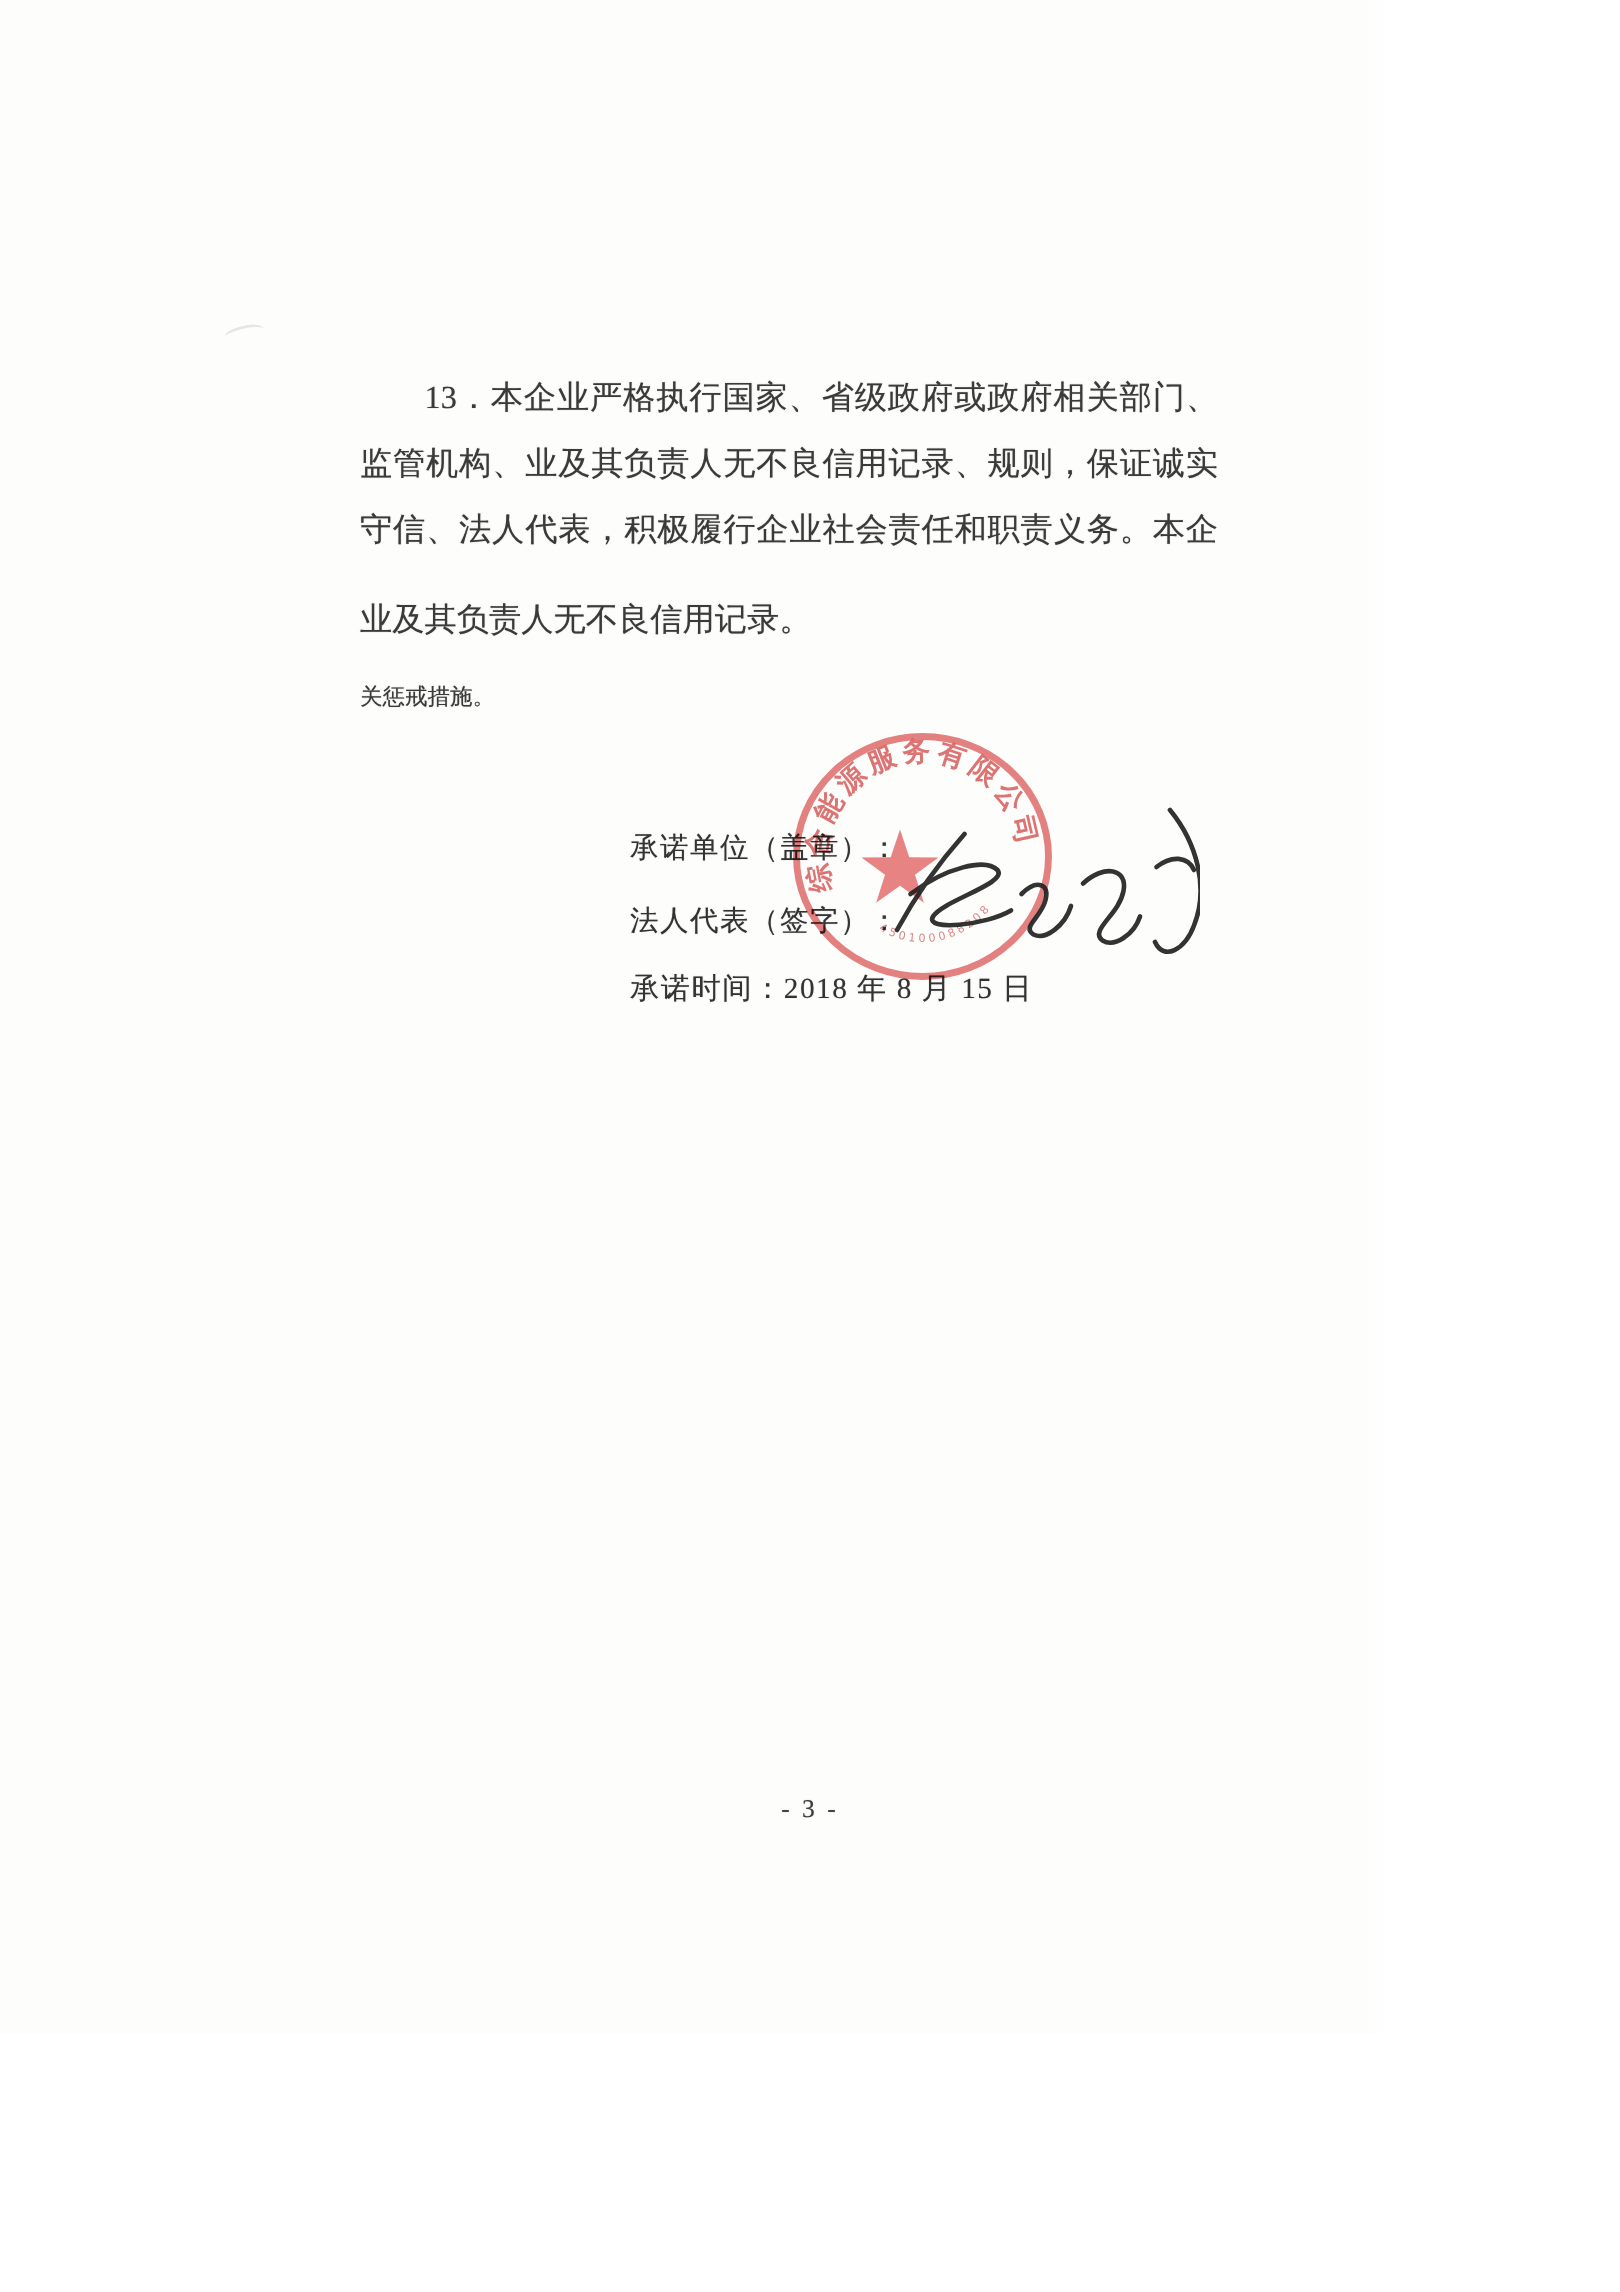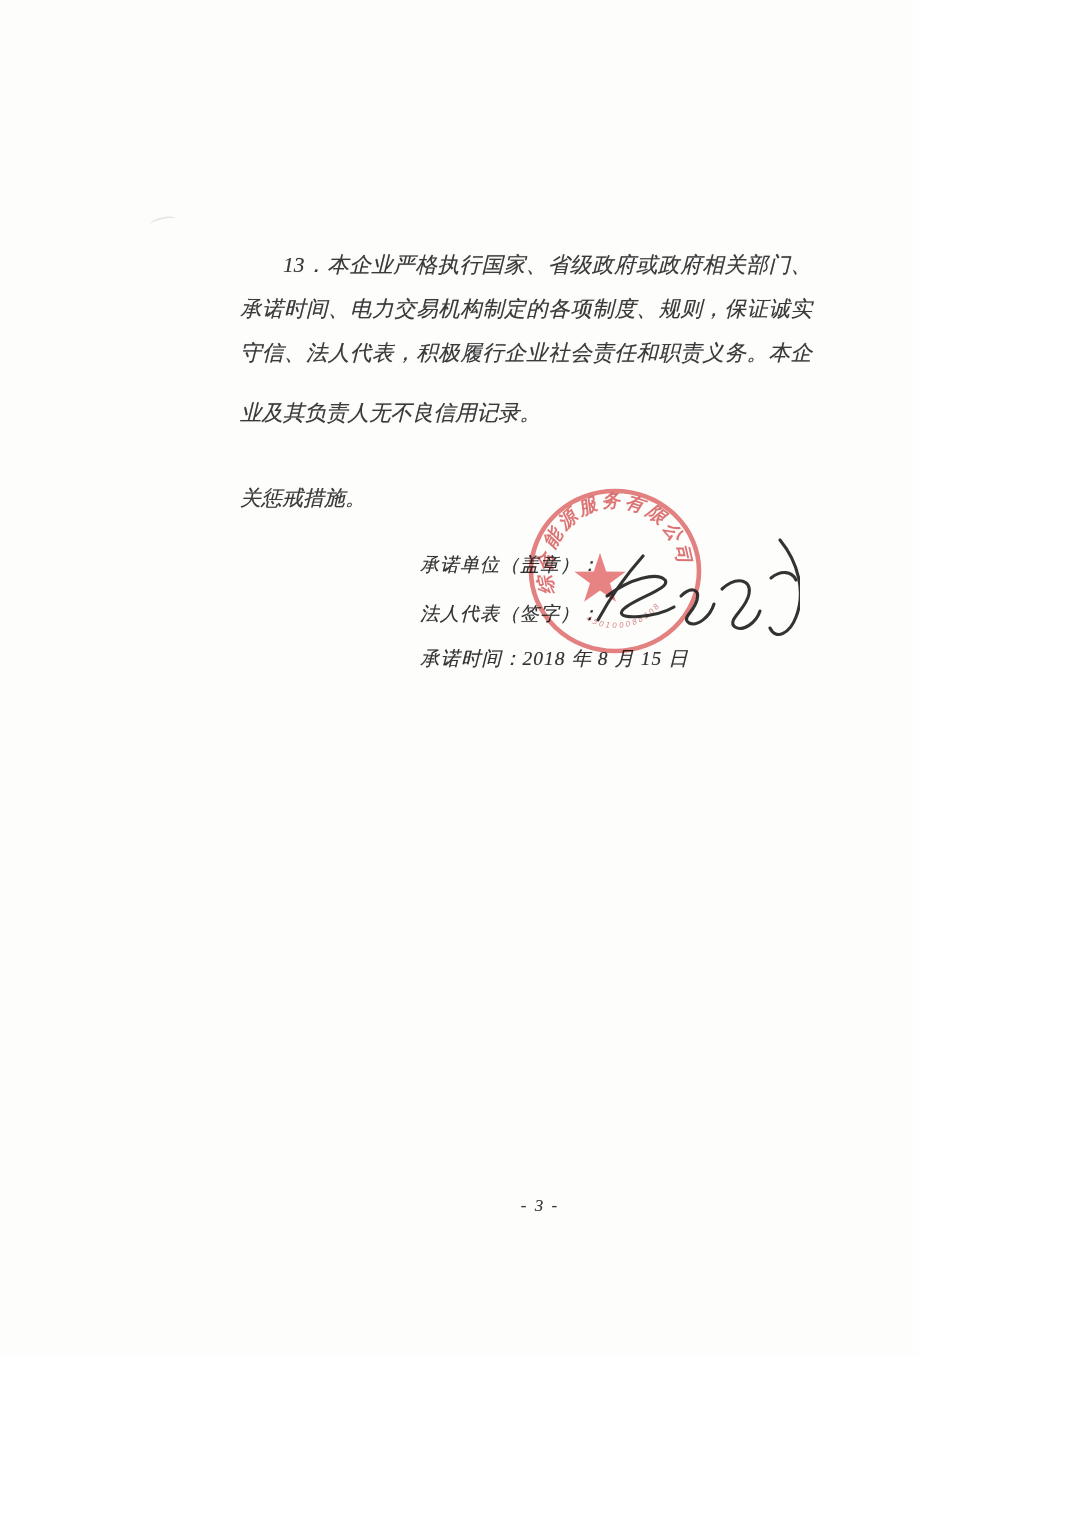--- a/index.html
+++ b/index.html
@@ -3,21 +3,20 @@
 <meta charset="utf-8">
 <style>
   html,body{margin:0;padding:0;background:#ffffff;}
   .page{
     position:relative;
     width:1080px;height:1356px;
     background:linear-gradient(90deg,#fdfdfc 0%, #fdfdfc 84%, #ffffff 86%, #ffffff 100%);
     overflow:hidden;
     font-family:"Liberation Serif","DejaVu Serif",serif;
     color:#3d3d3d;
-    font-style:italic;
   }
   
   .bline{
     position:absolute;
     left:240px;width:572px;
     box-sizing:border-box;
     color:#3a3a3a;
     text-shadow:0 0 0.7px rgba(70,70,70,.55);
     white-space:nowrap;
   }
@@ -28,21 +27,21 @@
     text-justify:inter-character;
   }
   .p1{font-size:21.5px;}
   .p2{font-size:18.6px;}
   .ind{padding-left:43px;}
   .l1{top:250px;}
   .l2{top:294px;}
   .l3{top:338px;}
   .l4{top:383px;margin-top:15px;}
   .l5{top:421px;}
-  .l6{top:484px;font-size:21px;}
+  .l6{top:455px;font-size:15px;}
   
   .sline{
     position:absolute;left:420px;
     font-size:19px;color:#333;
     text-shadow:0 0 0.7px rgba(70,70,70,.5);
     white-space:nowrap;letter-spacing:1px;margin-top:16px;
   }
   .s1{top:536px;}
   .s2{top:585px;}
   .s3{top:629px;font-size:19.5px;}
@@ -80,21 +79,21 @@
   }
 </style>
 </head>
 <body>
 
 <div class="page">
 
   <div class="smudge"></div>
 
   <div class="bline p1 just ind l1">13．本企业严格执行国家、省级政府或政府相关部门、</div>
-  <div class="bline p1 just l2">承诺时间、电力交易机构制定的各项制度、规则，保证诚实</div>
+  <div class="bline p1 just l2">监管机构、业及其负责人无不良信用记录、规则，保证诚实</div>
   <div class="bline p1 just l3">守信、法人代表，积极履行企业社会责任和职责义务。本企</div>
   <div class="bline p1 l4">业及其负责人无不良信用记录。</div>
 
   <div class="bline p2 l6">关惩戒措施。</div>
 
   <div class="sline s1">承诺单位（盖章）：</div>
   <div class="sline s2">法人代表（签字）：</div>
   <div class="sline s3">承诺时间：2018 年 8 月 15 日</div>
 
   <svg class="seal" width="176" height="168" viewBox="0 0 176 168">

